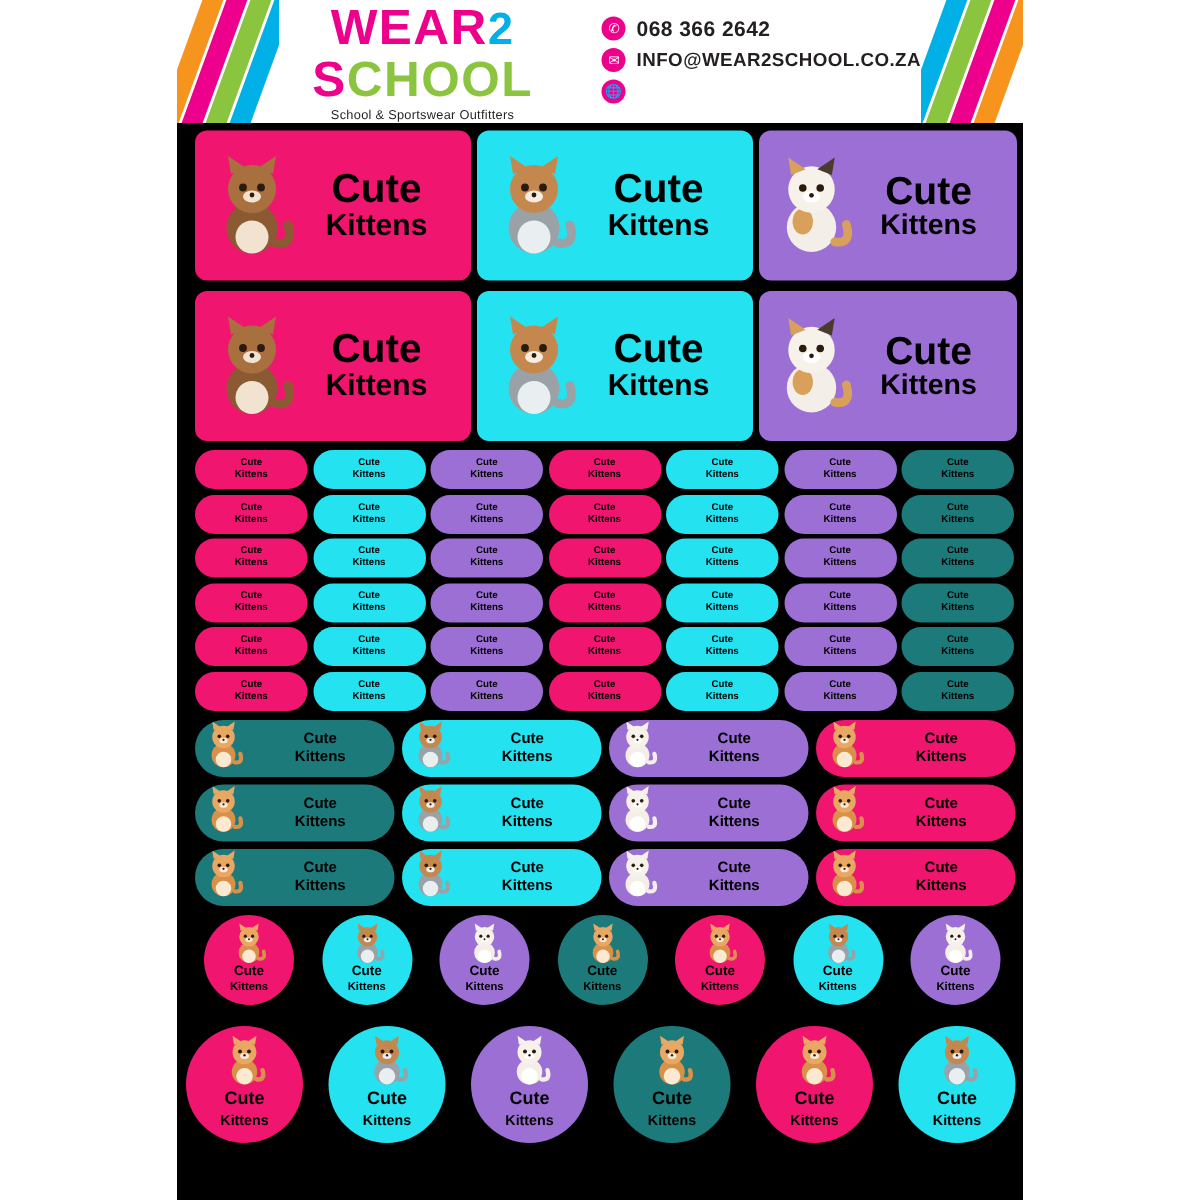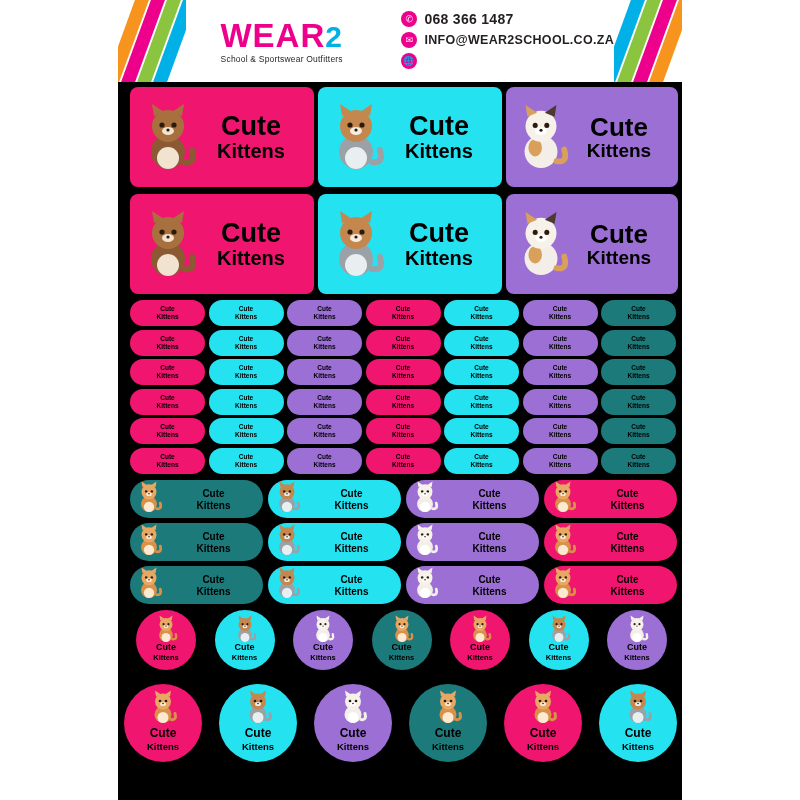--- a/index.html
+++ b/index.html
@@ -107,27 +107,30 @@
       <div class="chev" style="left:18px;background:#8bc53f;"></div>
       <div class="chev" style="left:34px;background:#ec008c;"></div>
       <div class="chev" style="left:50px;background:#f7941e;"></div>
     </div>
 
     <div class="header-inner">
       <div class="logo">
         <div class="logo-row1">
           <span>WEAR</span><span class="num2">2</span>
         </div>
+        <div class="logo-row2">
+          <span>S</span><span class="school">CHOOL</span>
+        </div>
         <div class="logo-tag">School &amp; Sportswear Outfitters</div>
       </div>
 
       <div class="contact">
         <div class="c-line">
           <span class="c-ico">✆</span>
-          <span class="c-txt">068 366 1487</span>
+          <span class="c-txt">068 366 2642</span>
         </div>
         <div class="c-line">
           <span class="c-ico">✉</span>
           <span class="c-txt small">INFO@WEAR2SCHOOL.CO.ZA</span>
         </div>
         <div class="c-line">
           <span class="c-ico">🌐</span>
         </div>
       </div>
     </div>

